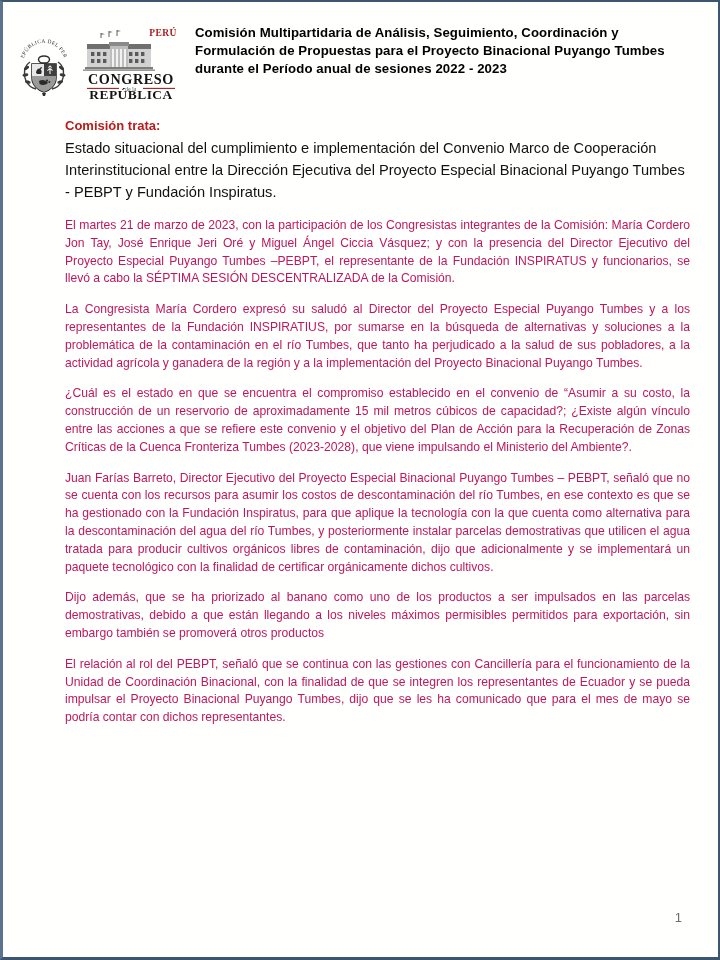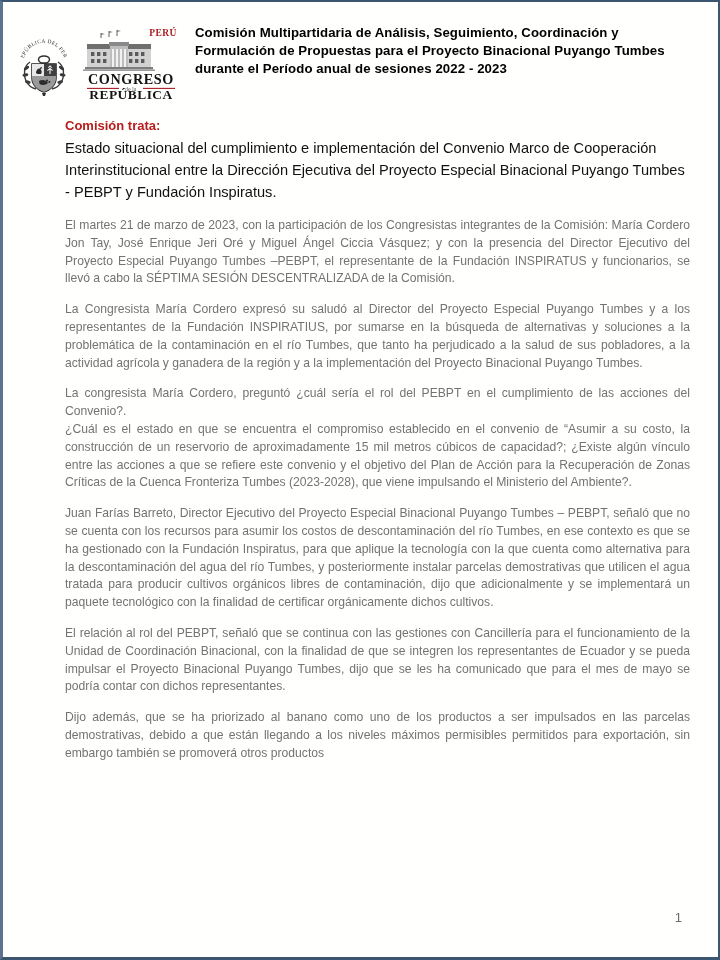--- a/index.html
+++ b/index.html
@@ -76,21 +76,21 @@
 
   
   .body {
     margin: 14px 28px 0 62px;
   }
   .para {
     font-size: 12.15px;
     line-height: 1.465;
     text-align: justify;
     text-justify: inter-word;
-    color: #737373;
+    color: #be185d;
     margin: 0 0 13px 0;
     hyphens: none;
   }
   .para-group {
     margin-bottom: 13px;
   }
   .para-group .para {
     margin-bottom: 0;
   }
 
@@ -203,27 +203,26 @@
     <div class="subject-text">Estado situacional del cumplimiento e implementación del Convenio Marco de Cooperación Interinstitucional entre la Dirección Ejecutiva del Proyecto Especial Binacional Puyango Tumbes - PEBPT y Fundación Inspiratus.</div>
   </div>
 
   <div class="body">
 
     <p class="para">El martes  21 de marzo de 2023, con la participación de los Congresistas integrantes de la Comisión: María Cordero Jon Tay, José Enrique Jeri Oré y Miguel Ángel Ciccia Vásquez; y con la presencia del Director Ejecutivo del Proyecto Especial Puyango Tumbes –PEBPT, el representante de la Fundación INSPIRATUS y funcionarios, se llevó a cabo la SÉPTIMA SESIÓN DESCENTRALIZADA de la Comisión.</p>
 
     <p class="para">La Congresista María Cordero expresó su saludó al Director del Proyecto Especial Puyango Tumbes y a los representantes de la Fundación INSPIRATIUS, por sumarse en la búsqueda de alternativas y soluciones a la problemática de la contaminación en el río Tumbes, que tanto ha perjudicado a la salud de sus pobladores, a la actividad agrícola y ganadera de la región y a la implementación del Proyecto Binacional Puyango Tumbes.</p>
 
     <div class="para-group">
-      <p class="para">La congresista María Cordero,   preguntó ¿cuál sería el rol del PEBPT en el cumplimiento de las acciones del Convenio?.</p>
       <p class="para">¿Cuál es el estado en que se encuentra el compromiso establecido en el convenio de “Asumir a su costo, la construcción de un reservorio de aproximadamente 15 mil metros cúbicos de capacidad?; ¿Existe algún vínculo entre las acciones a que se refiere este convenio y el objetivo del Plan de Acción para la Recuperación de Zonas Críticas de la Cuenca Fronteriza Tumbes (2023-2028), que viene impulsando el Ministerio del Ambiente?.</p>
     </div>
 
     <p class="para">Juan Farías Barreto, Director Ejecutivo del Proyecto Especial Binacional Puyango Tumbes – PEBPT, señaló que no se cuenta con los recursos para asumir los costos de descontaminación del río Tumbes, en ese contexto es que se ha gestionado con la Fundación Inspiratus, para que aplique la tecnología con la que cuenta como alternativa para la descontaminación del agua del río Tumbes, y posteriormente instalar parcelas demostrativas que utilicen el agua tratada para producir cultivos orgánicos libres de contaminación, dijo que adicionalmente y se implementará un paquete tecnológico con la finalidad de certificar orgánicamente dichos cultivos.</p>
 
+    <p class="para">Dijo además, que se ha priorizado al banano como uno de los productos a ser impulsados en las parcelas demostrativas, debido a que están llegando a los niveles máximos permisibles permitidos para exportación, sin embargo también se promoverá otros productos</p>
+
     <p class="para">El relación al rol del PEBPT, señaló que se continua con las gestiones con Cancillería para el funcionamiento de la Unidad de Coordinación Binacional, con la finalidad de que se integren los representantes de  Ecuador y se pueda impulsar el Proyecto Binacional Puyango Tumbes, dijo que se les ha comunicado que para el mes de mayo se podría contar con dichos representantes.</p>
 
-    <p class="para">Dijo además, que se ha priorizado al banano como uno de los productos a ser impulsados en las parcelas demostrativas, debido a que están llegando a los niveles máximos permisibles permitidos para exportación, sin embargo también se promoverá otros productos</p>
-
   </div>
 
   <div class="page-number">1</div>
 
 </div>
 
 </body></html>

